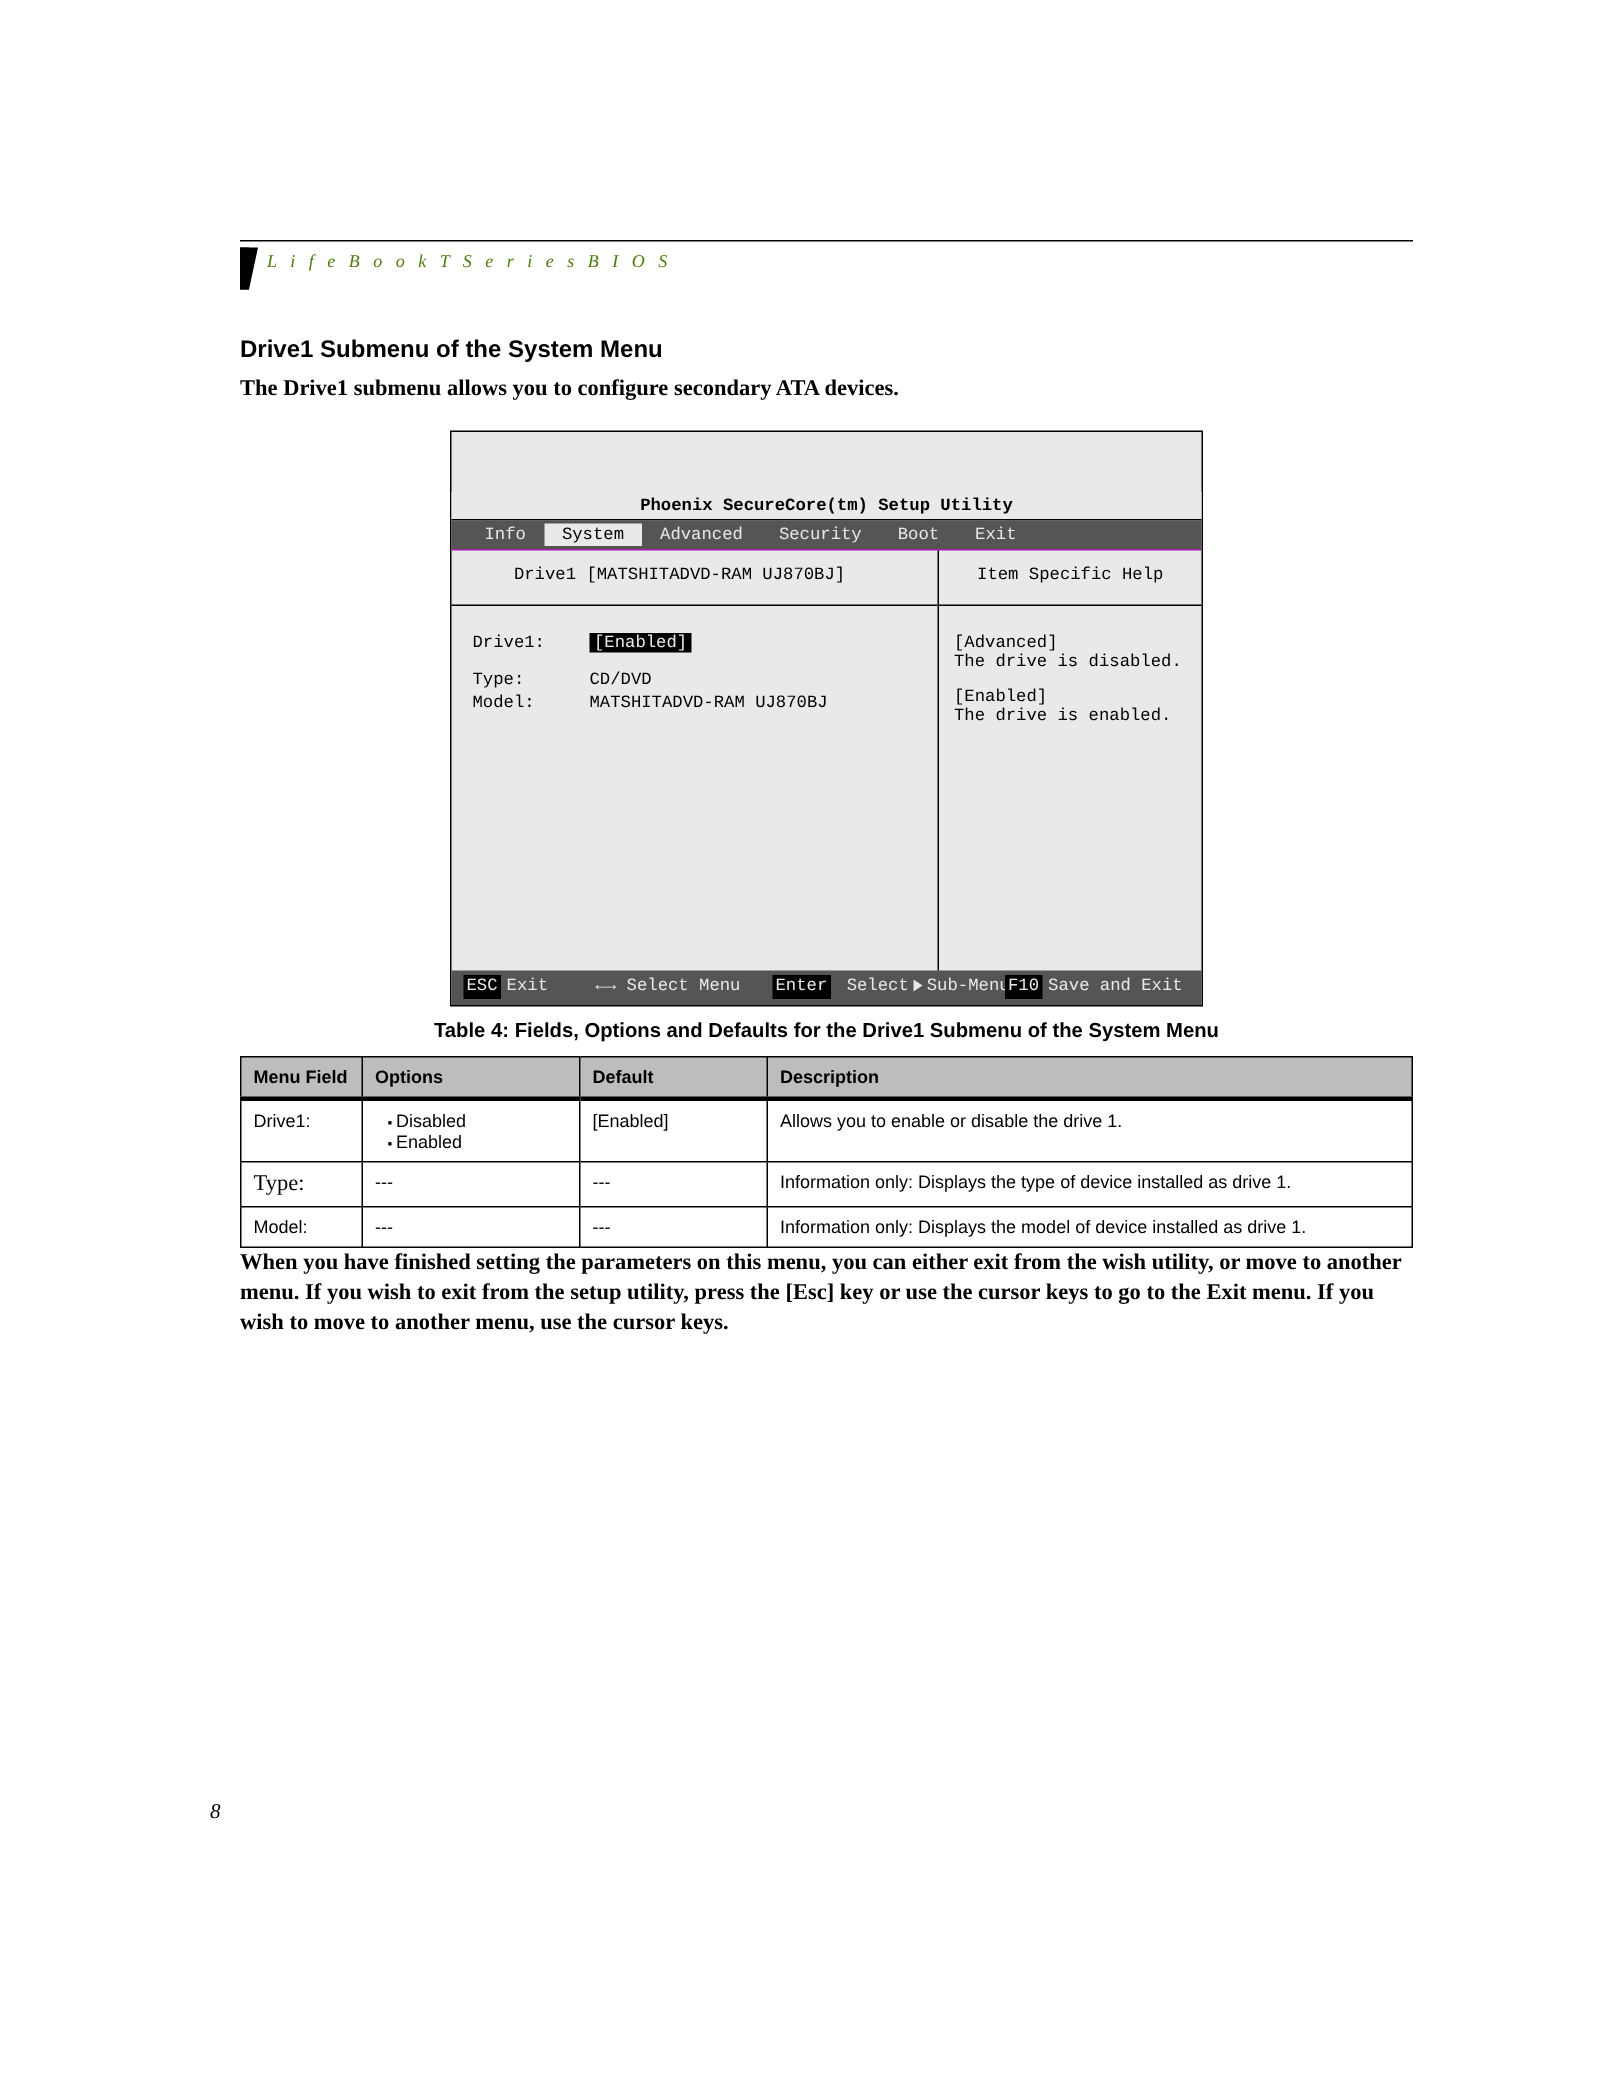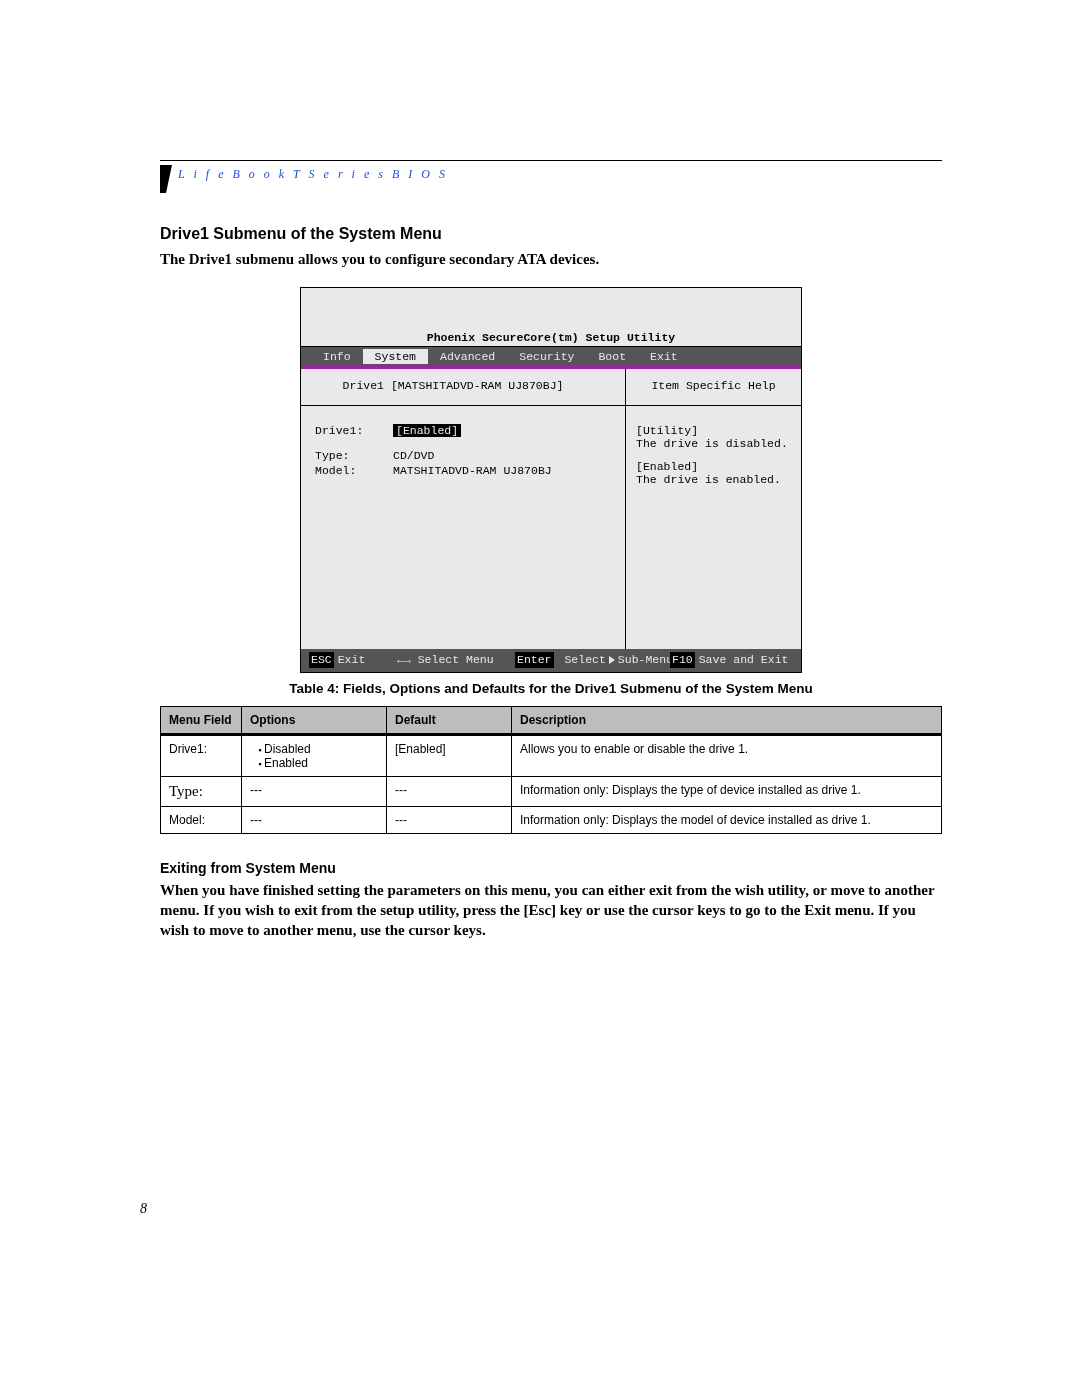--- a/index.html
+++ b/index.html
@@ -30,21 +30,21 @@
     border-left: 6px solid #000;
     border-right: 6px solid transparent;
     border-top: 28px solid #000;
     margin-right: 6px;
   }
   .hdr-text {
     font-family: Georgia, serif;
     font-style: italic;
     letter-spacing: 3px;
     font-size: 12px;
-    color: #1d4ed8;
+    color: #4d7c0f;
     padding-top: 2px;
   }
   h2.section {
     font-family: Arial, Helvetica, sans-serif;
     font-weight: bold;
     font-size: 16px;
     margin: 32px 0 6px 0;
   }
   p.body {
     font-family: Georgia, serif;
@@ -81,21 +81,21 @@
   }
   .bios-tab {
     padding: 1px 12px;
   }
   .bios-tab.active {
     background: #e9e9e9;
     color: #000;
   }
   .bios-mid {
     display: flex;
-    border-top: 3px solid #a21caf;
+    border-top: 1px solid #a21caf;
   }
   .bios-left {
     flex: 1;
     border-right: 1px solid #000;
   }
   .bios-right {
     width: 175px;
   }
   .bios-sub-hdr {
     padding: 10px 14px;
@@ -234,21 +234,21 @@
           </div>
           <div class="kv-row">
             <span class="kv-key">Model:</span>
             <span>MATSHITADVD-RAM UJ870BJ</span>
           </div>
         </div>
       </div>
       <div class="bios-right">
         <div class="bios-sub-hdr">Item Specific Help</div>
         <div class="bios-body-r">
-          <div>[Utility]</div>
+          <div>[Advanced]</div>
           <div>The drive is disabled.</div>
           <div style="height:10px"></div>
           <div>[Enabled]</div>
           <div>The drive is enabled.</div>
         </div>
       </div>
     </div>
     <div class="bios-foot">
       <div class="bf-row">
         <span class="bf-cell" style="width:88px"><span class="bf-key">ESC</span><span>Exit</span></span>
@@ -290,17 +290,16 @@
       </tr>
       <tr>
         <td>Model:</td>
         <td>---</td>
         <td>---</td>
         <td>Information only: Displays the model of device installed as drive 1.</td>
       </tr>
     </tbody>
   </table>
 
-  <h3 class="sub">Exiting from System Menu</h3>
   <p class="body">When you have finished setting the parameters on this menu, you can either exit from the wish utility, or move to another menu. If you wish to exit from the setup utility, press the [Esc] key or use the cursor keys to go to the Exit menu. If you wish to move to another menu, use the cursor keys.</p>
 
   <div class="pgnum">8</div>
 </div>
 
 </body></html>

